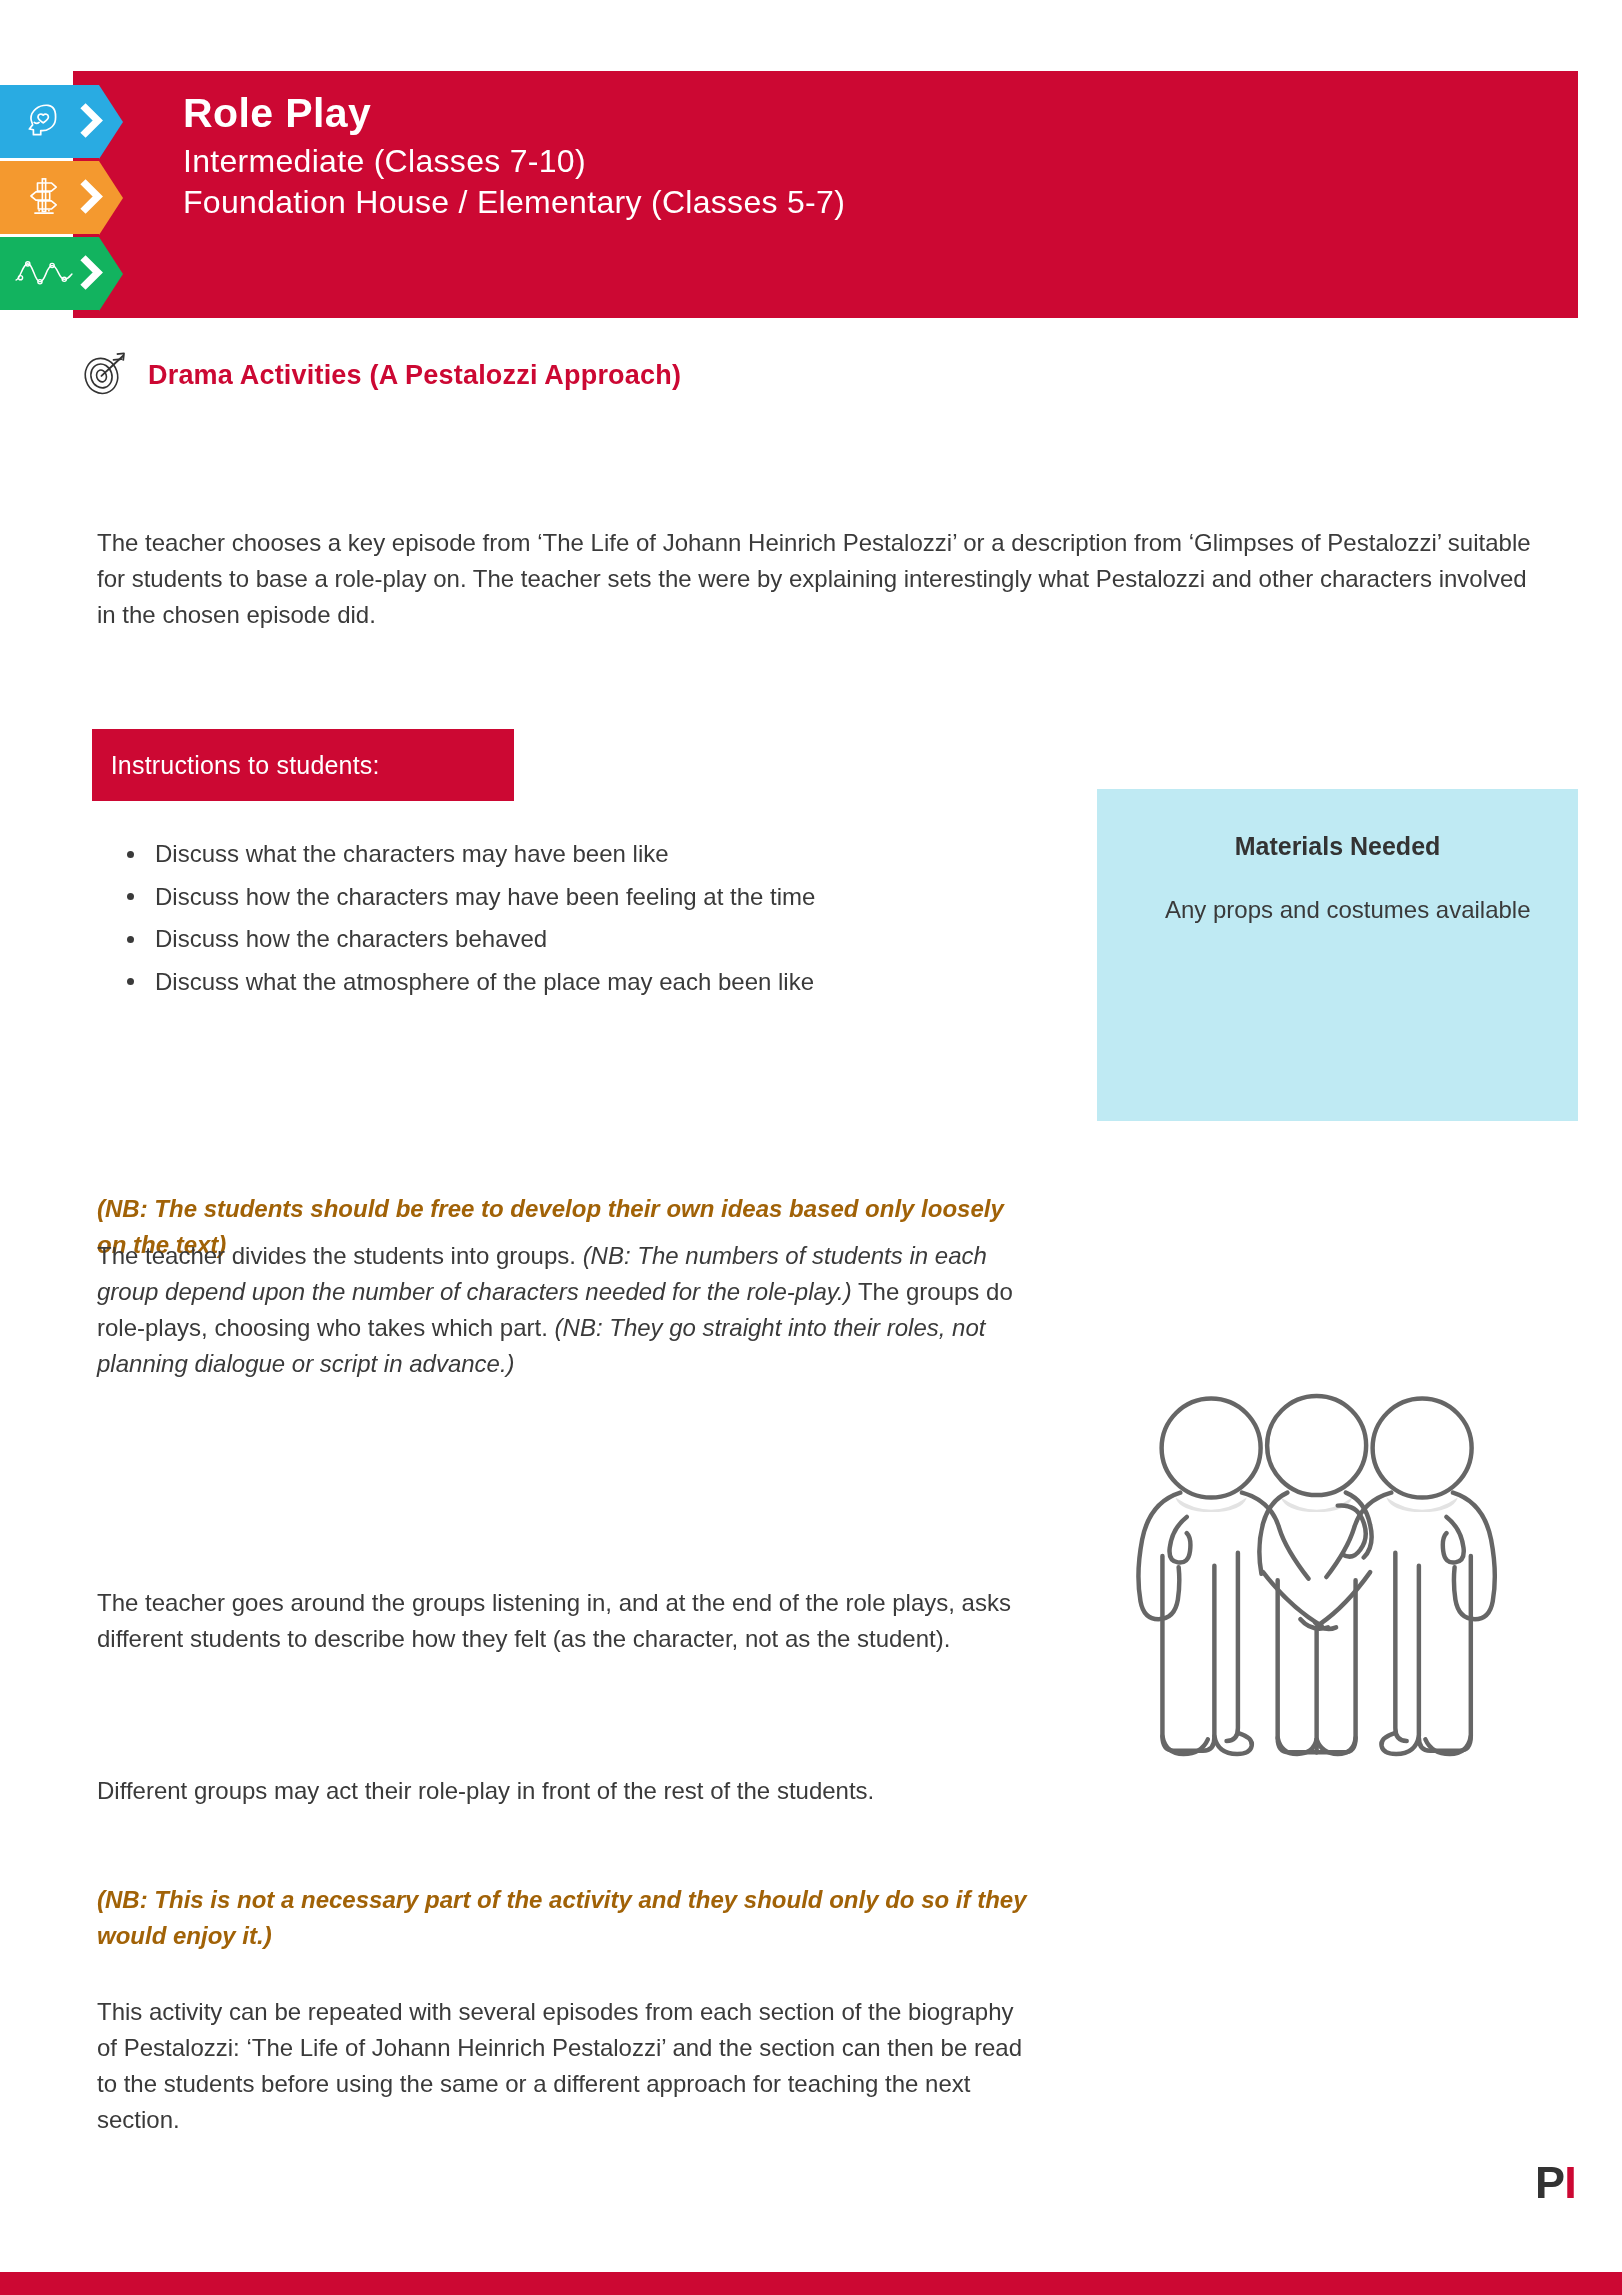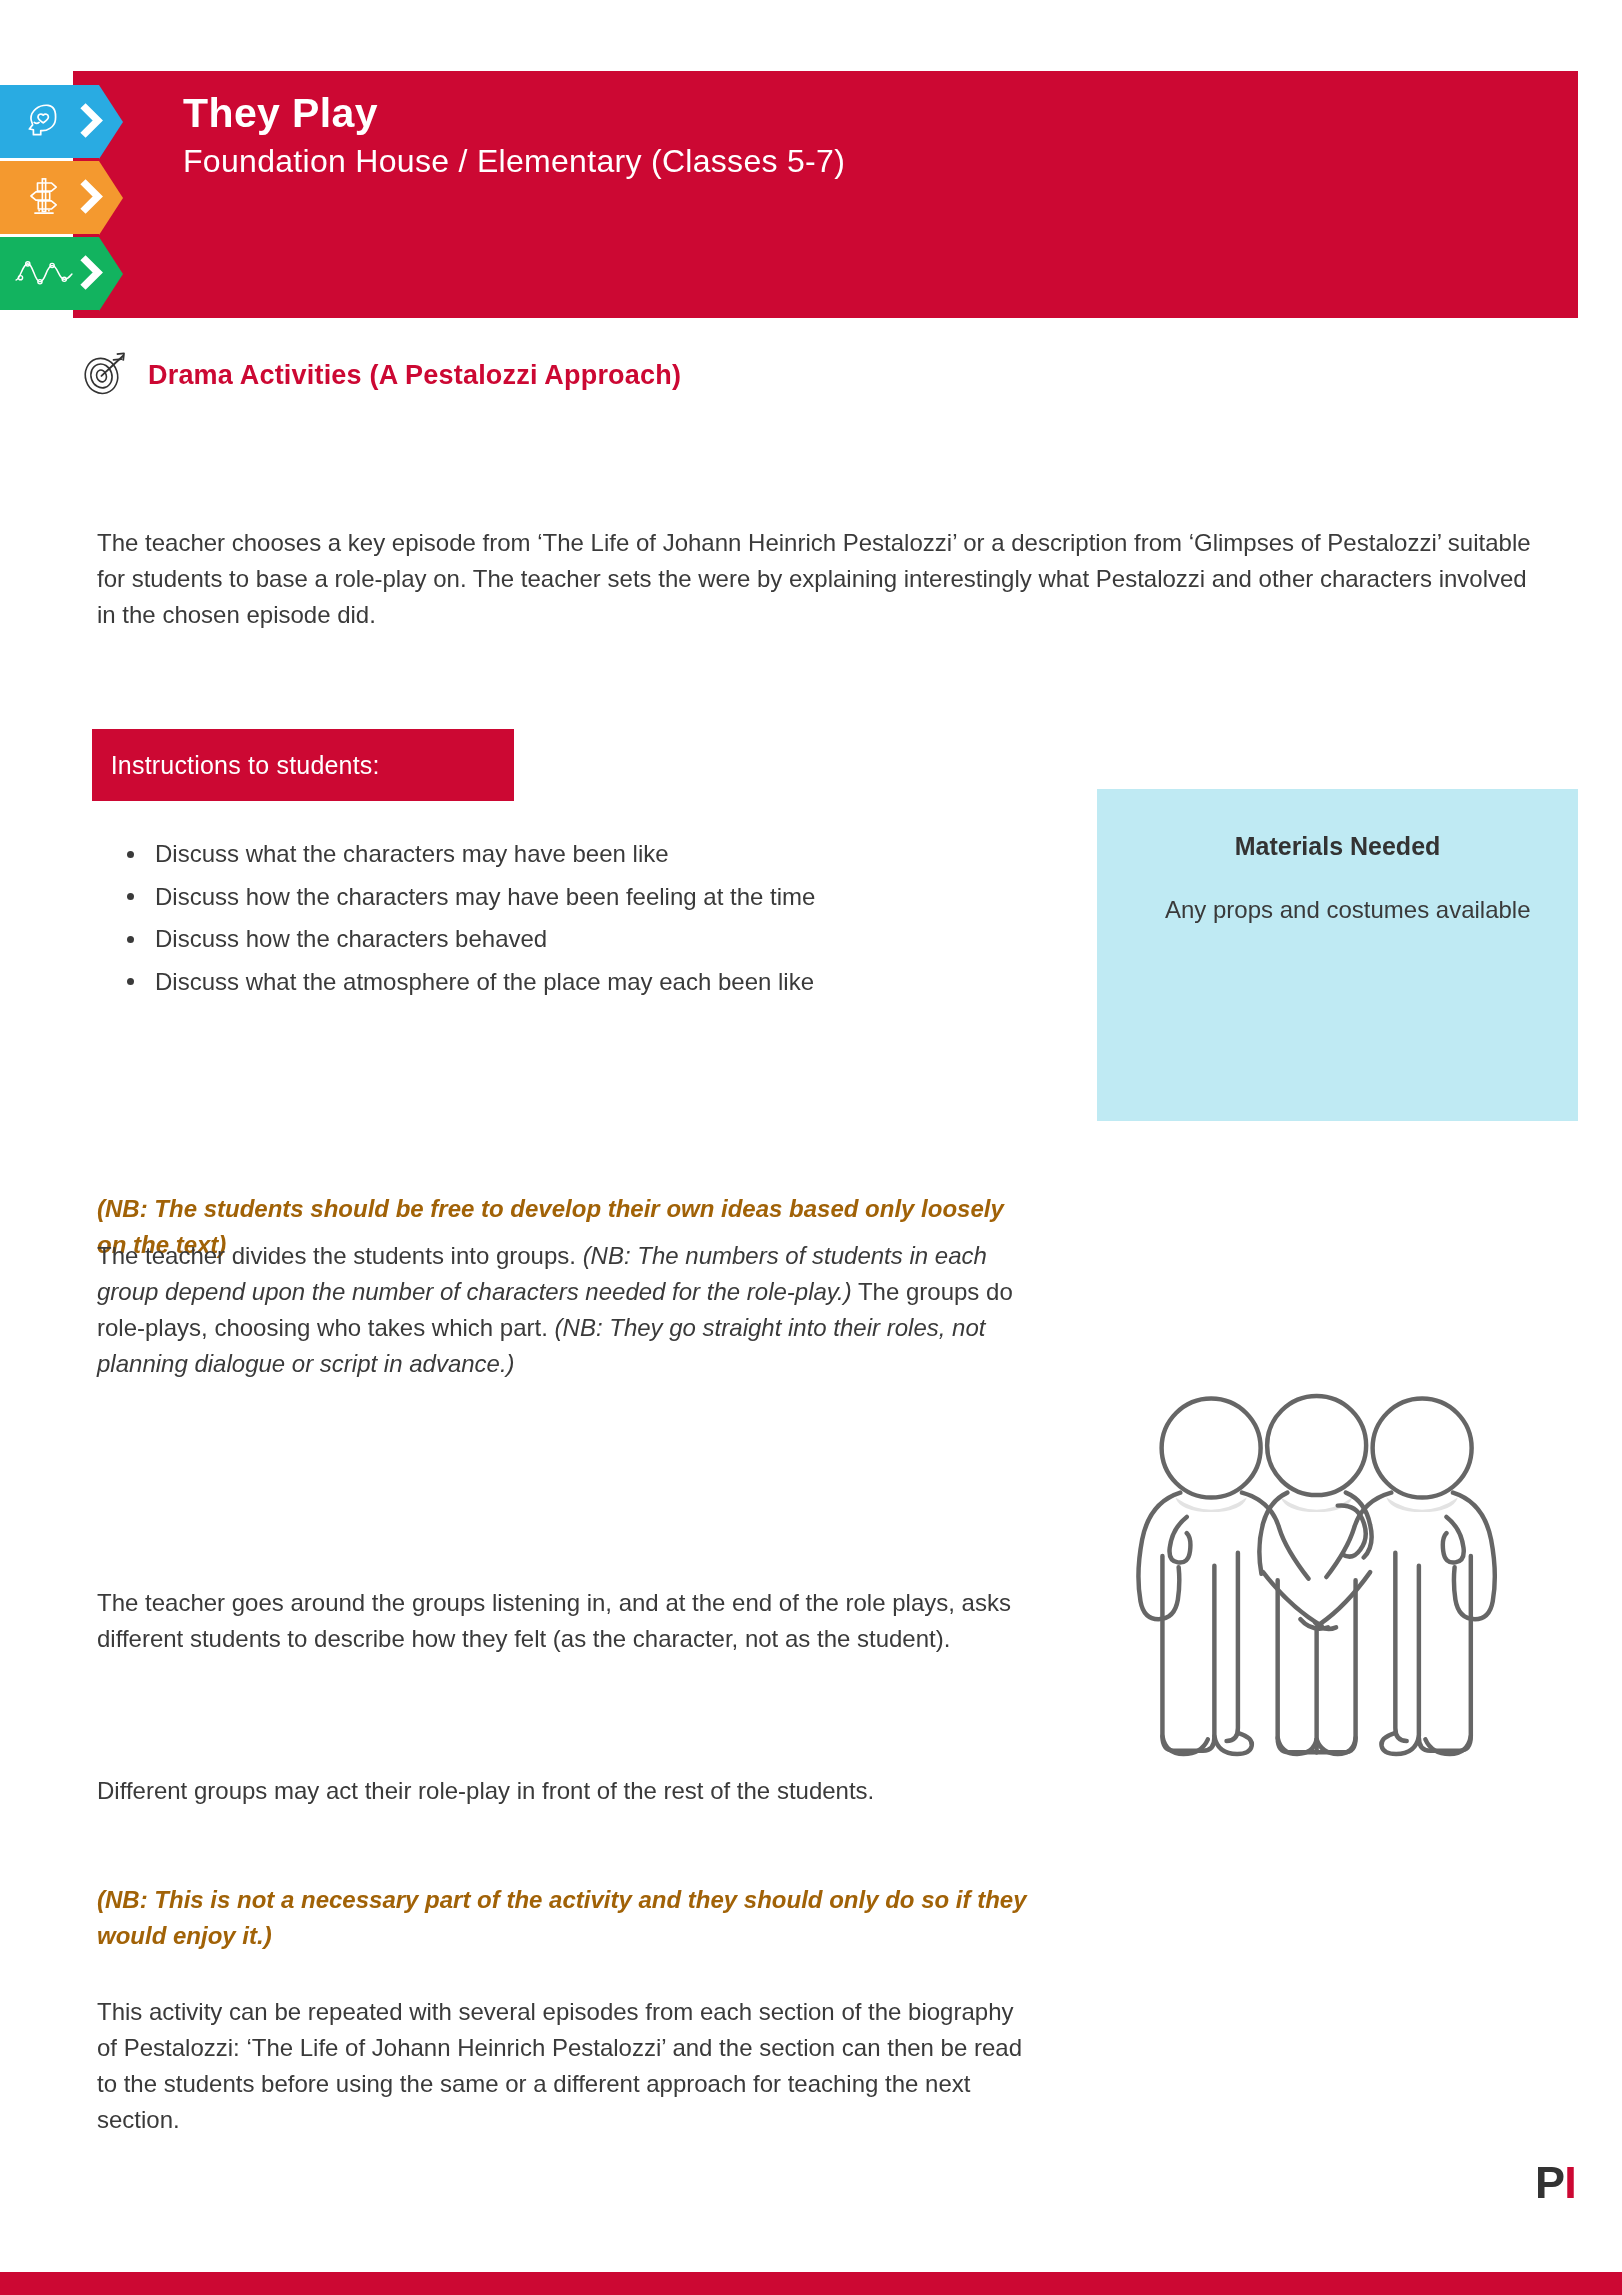--- a/index.html
+++ b/index.html
@@ -237,21 +237,22 @@
     width: 1623px;
     height: 23.5px;
     background: #CC0833;
   }
 </style>
 </head>
 <body>
 
 <div id="header-banner">
   <div id="header-text-block">
-    <div id="header-title">They Play</div>
+    <div id="header-title">Role Play</div>
+    <div class="header-sub">Intermediate (Classes 7-10)</div>
     <div class="header-sub">Foundation House / Elementary (Classes 5-7)</div>
   </div>
 </div>
 
 <div id="badge-stack">
 
   <div class="badge" id="badge-0">
     <span class="badge-arrow-tip"></span>
     <span class="badge-icon">
       <svg width="44" height="44" viewBox="0 0 54 54">

